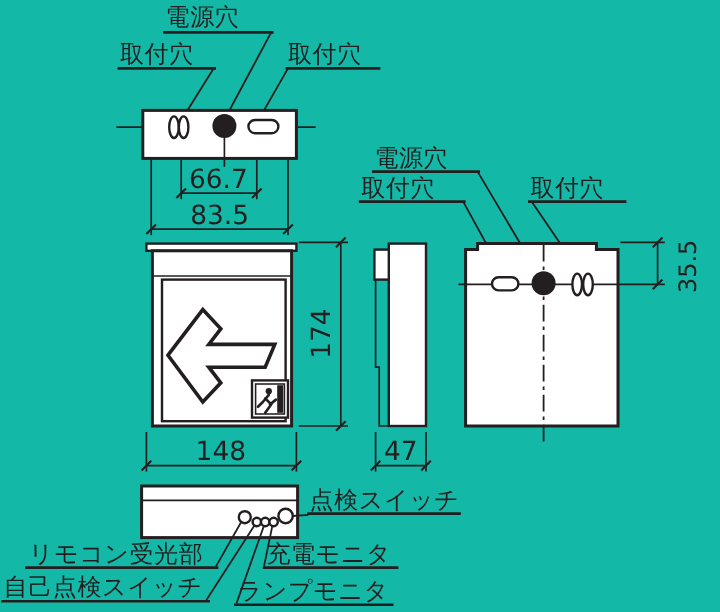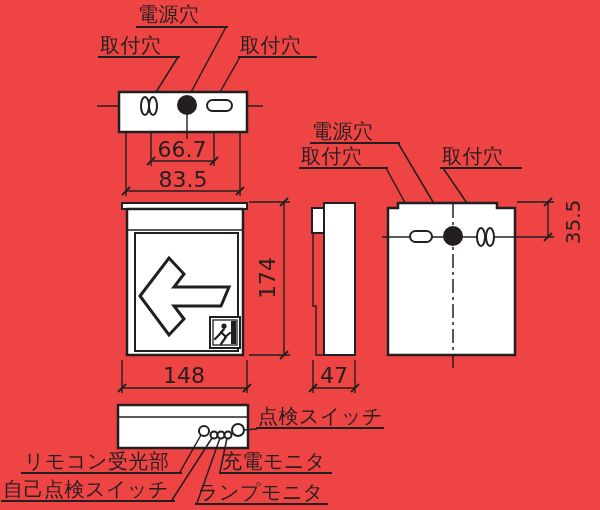--- a/index.html
+++ b/index.html
@@ -1,17 +1,17 @@
 <!DOCTYPE html>
 <html><head>
 <meta charset="utf-8">
 <style>
   html,body{margin:0;padding:0;background:#ffffff;}
   #stage{
-    position:relative;width:600px;height:510px;background:#ef4444;
+    position:relative;width:600px;height:510px;background:#14b8a6;
     font-family:"DejaVu Sans","Liberation Sans",sans-serif;
     overflow:hidden;
   }
   svg{position:absolute;left:0;top:0;}
   svg text{
     font-family:"DejaVu Sans","Liberation Sans",sans-serif;
     fill:#231f20;
   }
   .jp{font-size:20px;letter-spacing:0.5px;}
   .dim{font-size:22px;}

